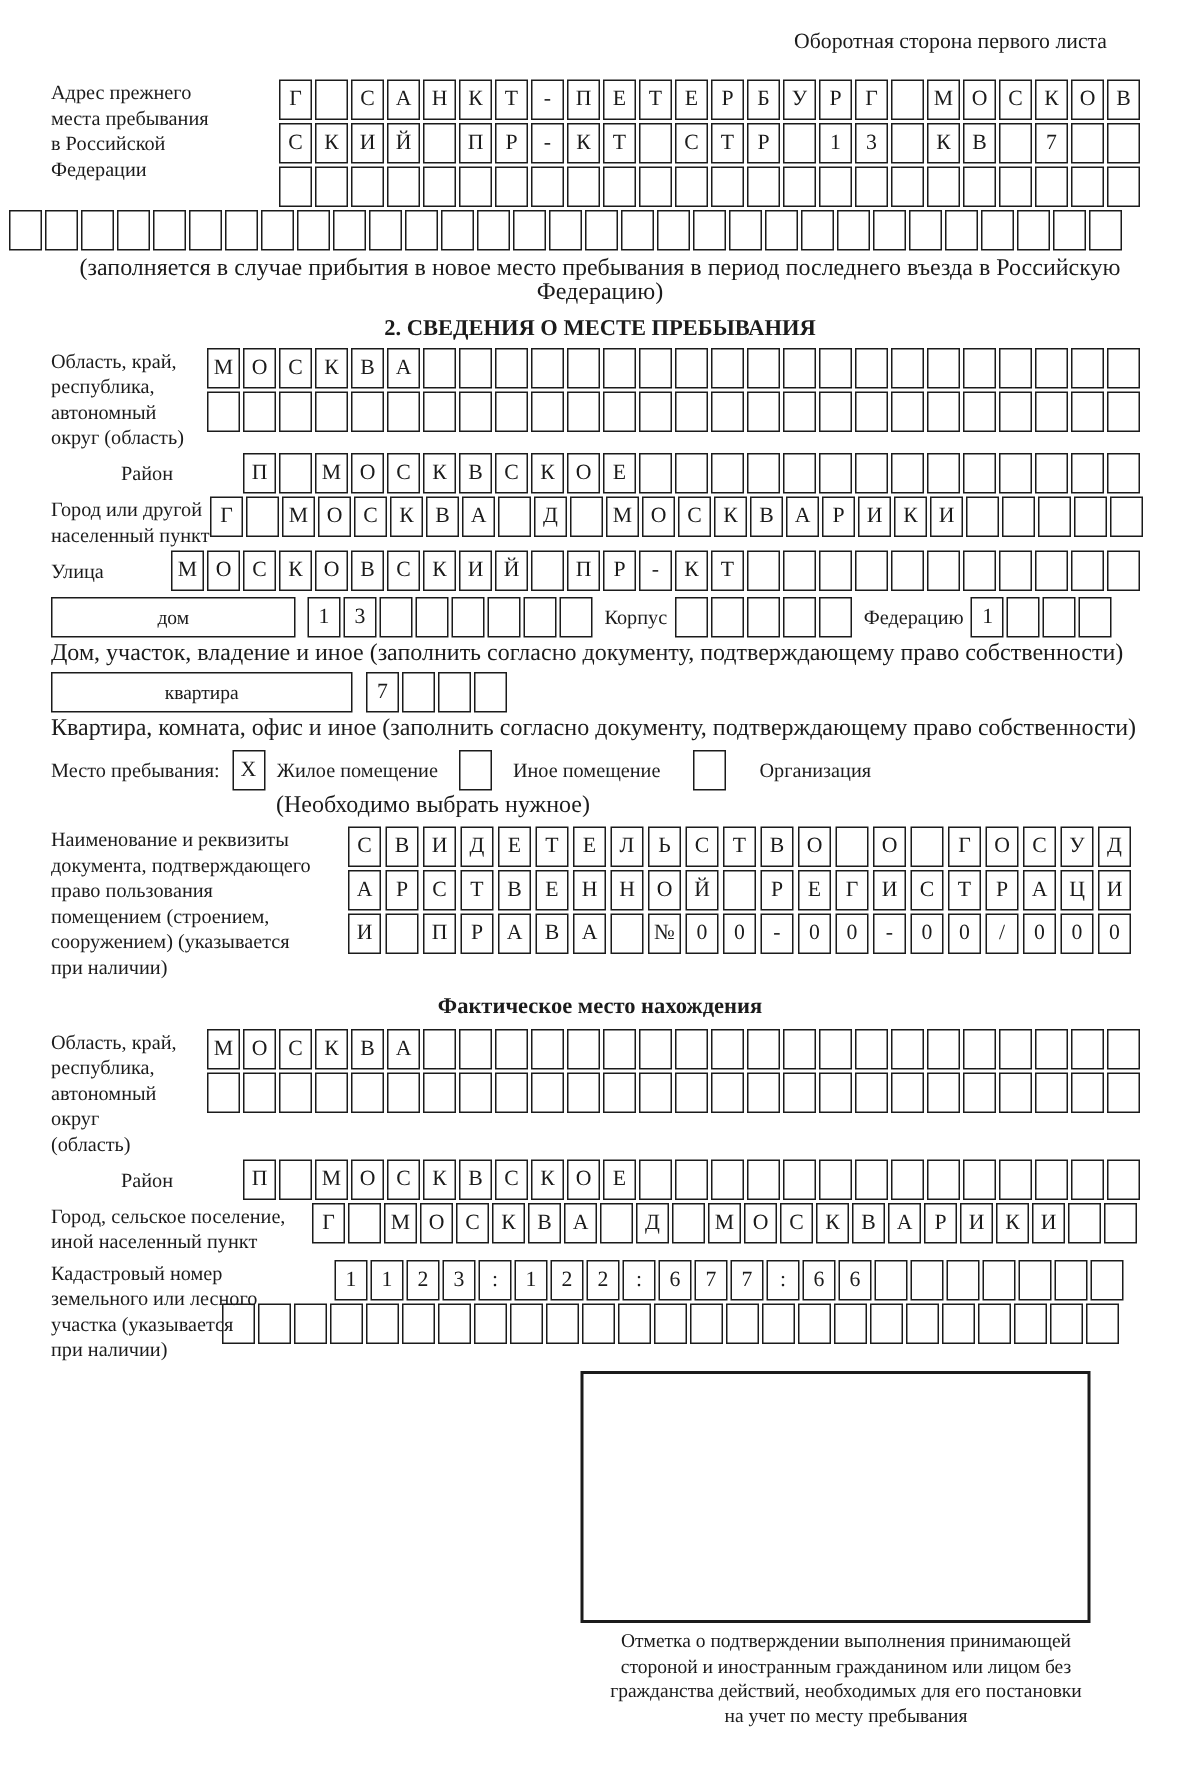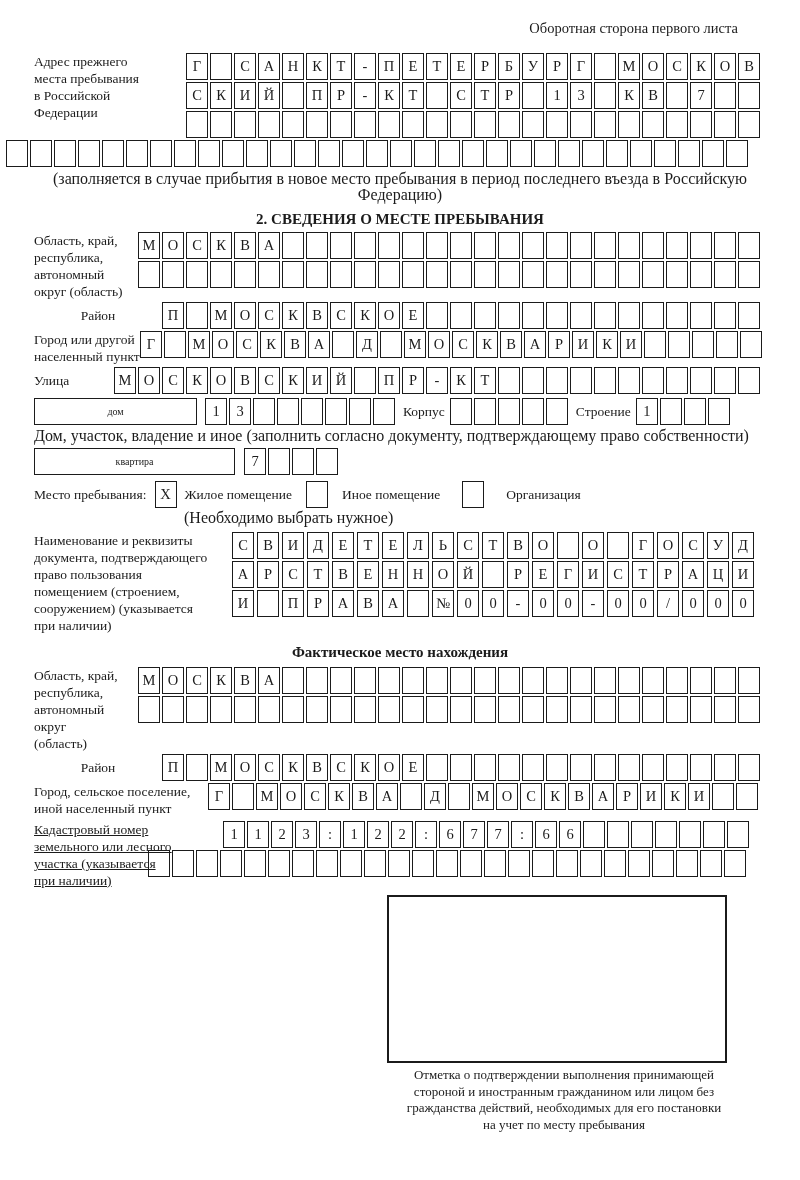--- a/index.html
+++ b/index.html
@@ -22,28 +22,28 @@
   .cellrow.g3{gap:3px;}
   .cell{
     box-sizing:border-box;flex:none;
     width:22px;height:27px;
     border:1.6px solid #1b1b1b;
     display:flex;align-items:center;justify-content:center;
     font-size:14.5px;line-height:1;
   }
   .w152{width:152px;} .w104{width:104px;} .w128{width:128px;text-align:center;}
   .w106{width:106px;} .w80{width:80px;}  .w198{width:198px;}
-  .w174{width:174px;} .w150{width:150px;text-decoration:underline;}
+  .w174{width:174px;} .w150{width:150px;}
   .note{font-size:16px;line-height:16px;}
   .center{text-align:center;}
   .sect-title{font-size:15px;font-weight:bold;text-align:center;}
   .namedbox{
     box-sizing:border-box;height:27px;border:1.6px solid #1b1b1b;
     display:flex;align-items:center;justify-content:center;
-    font-size:10px;flex:none;
+    font-size:13px;flex:none;
   }
   .inline-lbl{font-size:13.5px;line-height:27px;flex:none;}
   .mt2{margin-top:2px;} .mt3{margin-top:3px;} .mt4{margin-top:4px;}
   .mt6{margin-top:6px;} .mt8{margin-top:8px;} .mt10{margin-top:10px;}
   .mt16{margin-top:16px;}
   .overflow-row{margin-left:-28px;margin-top:2px;}
   .stay-row{display:flex;align-items:flex-start;margin-top:6px;}
   .stay-row .gap8{width:8px;flex:none;} .stay-row .gap14{width:14px;flex:none;}
   .stay-row .gap22{width:22px;flex:none;}
   .choose-note{margin-top:2px;margin-left:150px;width:320px;text-align:left;}
@@ -357,41 +357,42 @@
     <div class="inline-lbl">Корпус</div>
     <div style="width:5px;flex:none;"></div>
     <div class="cellrow">
         <span class="cell"></span>
         <span class="cell"></span>
         <span class="cell"></span>
         <span class="cell"></span>
         <span class="cell"></span>
       </div>
     <div style="width:8px;flex:none;"></div>
-    <div class="inline-lbl">Строение</div>
+    <div class="inline-lbl">Федерацию</div>
     <div style="width:5px;flex:none;"></div>
     <div class="cellrow">
         <span class="cell">1</span>
         <span class="cell"></span>
         <span class="cell"></span>
         <span class="cell"></span>
       </div>
   </div>
   <div class="note mt3">Дом, участок, владение и иное (заполнить согласно документу, подтверждающему право собственности)</div>
 
   <div class="formrow mt4">
     <div class="namedbox" style="width:201px;">квартира</div>
     <div style="width:9px;flex:none;"></div>
     <div class="cellrow">
         <span class="cell">7</span>
         <span class="cell"></span>
         <span class="cell"></span>
         <span class="cell"></span>
       </div>
   </div>
+  <div class="note mt3">Квартира, комната, офис и иное (заполнить согласно документу, подтверждающему право собственности)</div>
 
   <div class="stay-row">
     <span class="inline-lbl">Место пребывания:</span>
     <span class="gap8"></span>
     <span class="cell">X</span>
     <span class="gap8"></span>
     <span class="inline-lbl">Жилое помещение</span>
     <span class="gap14"></span>
     <span class="cell"></span>
     <span class="gap14"></span>

